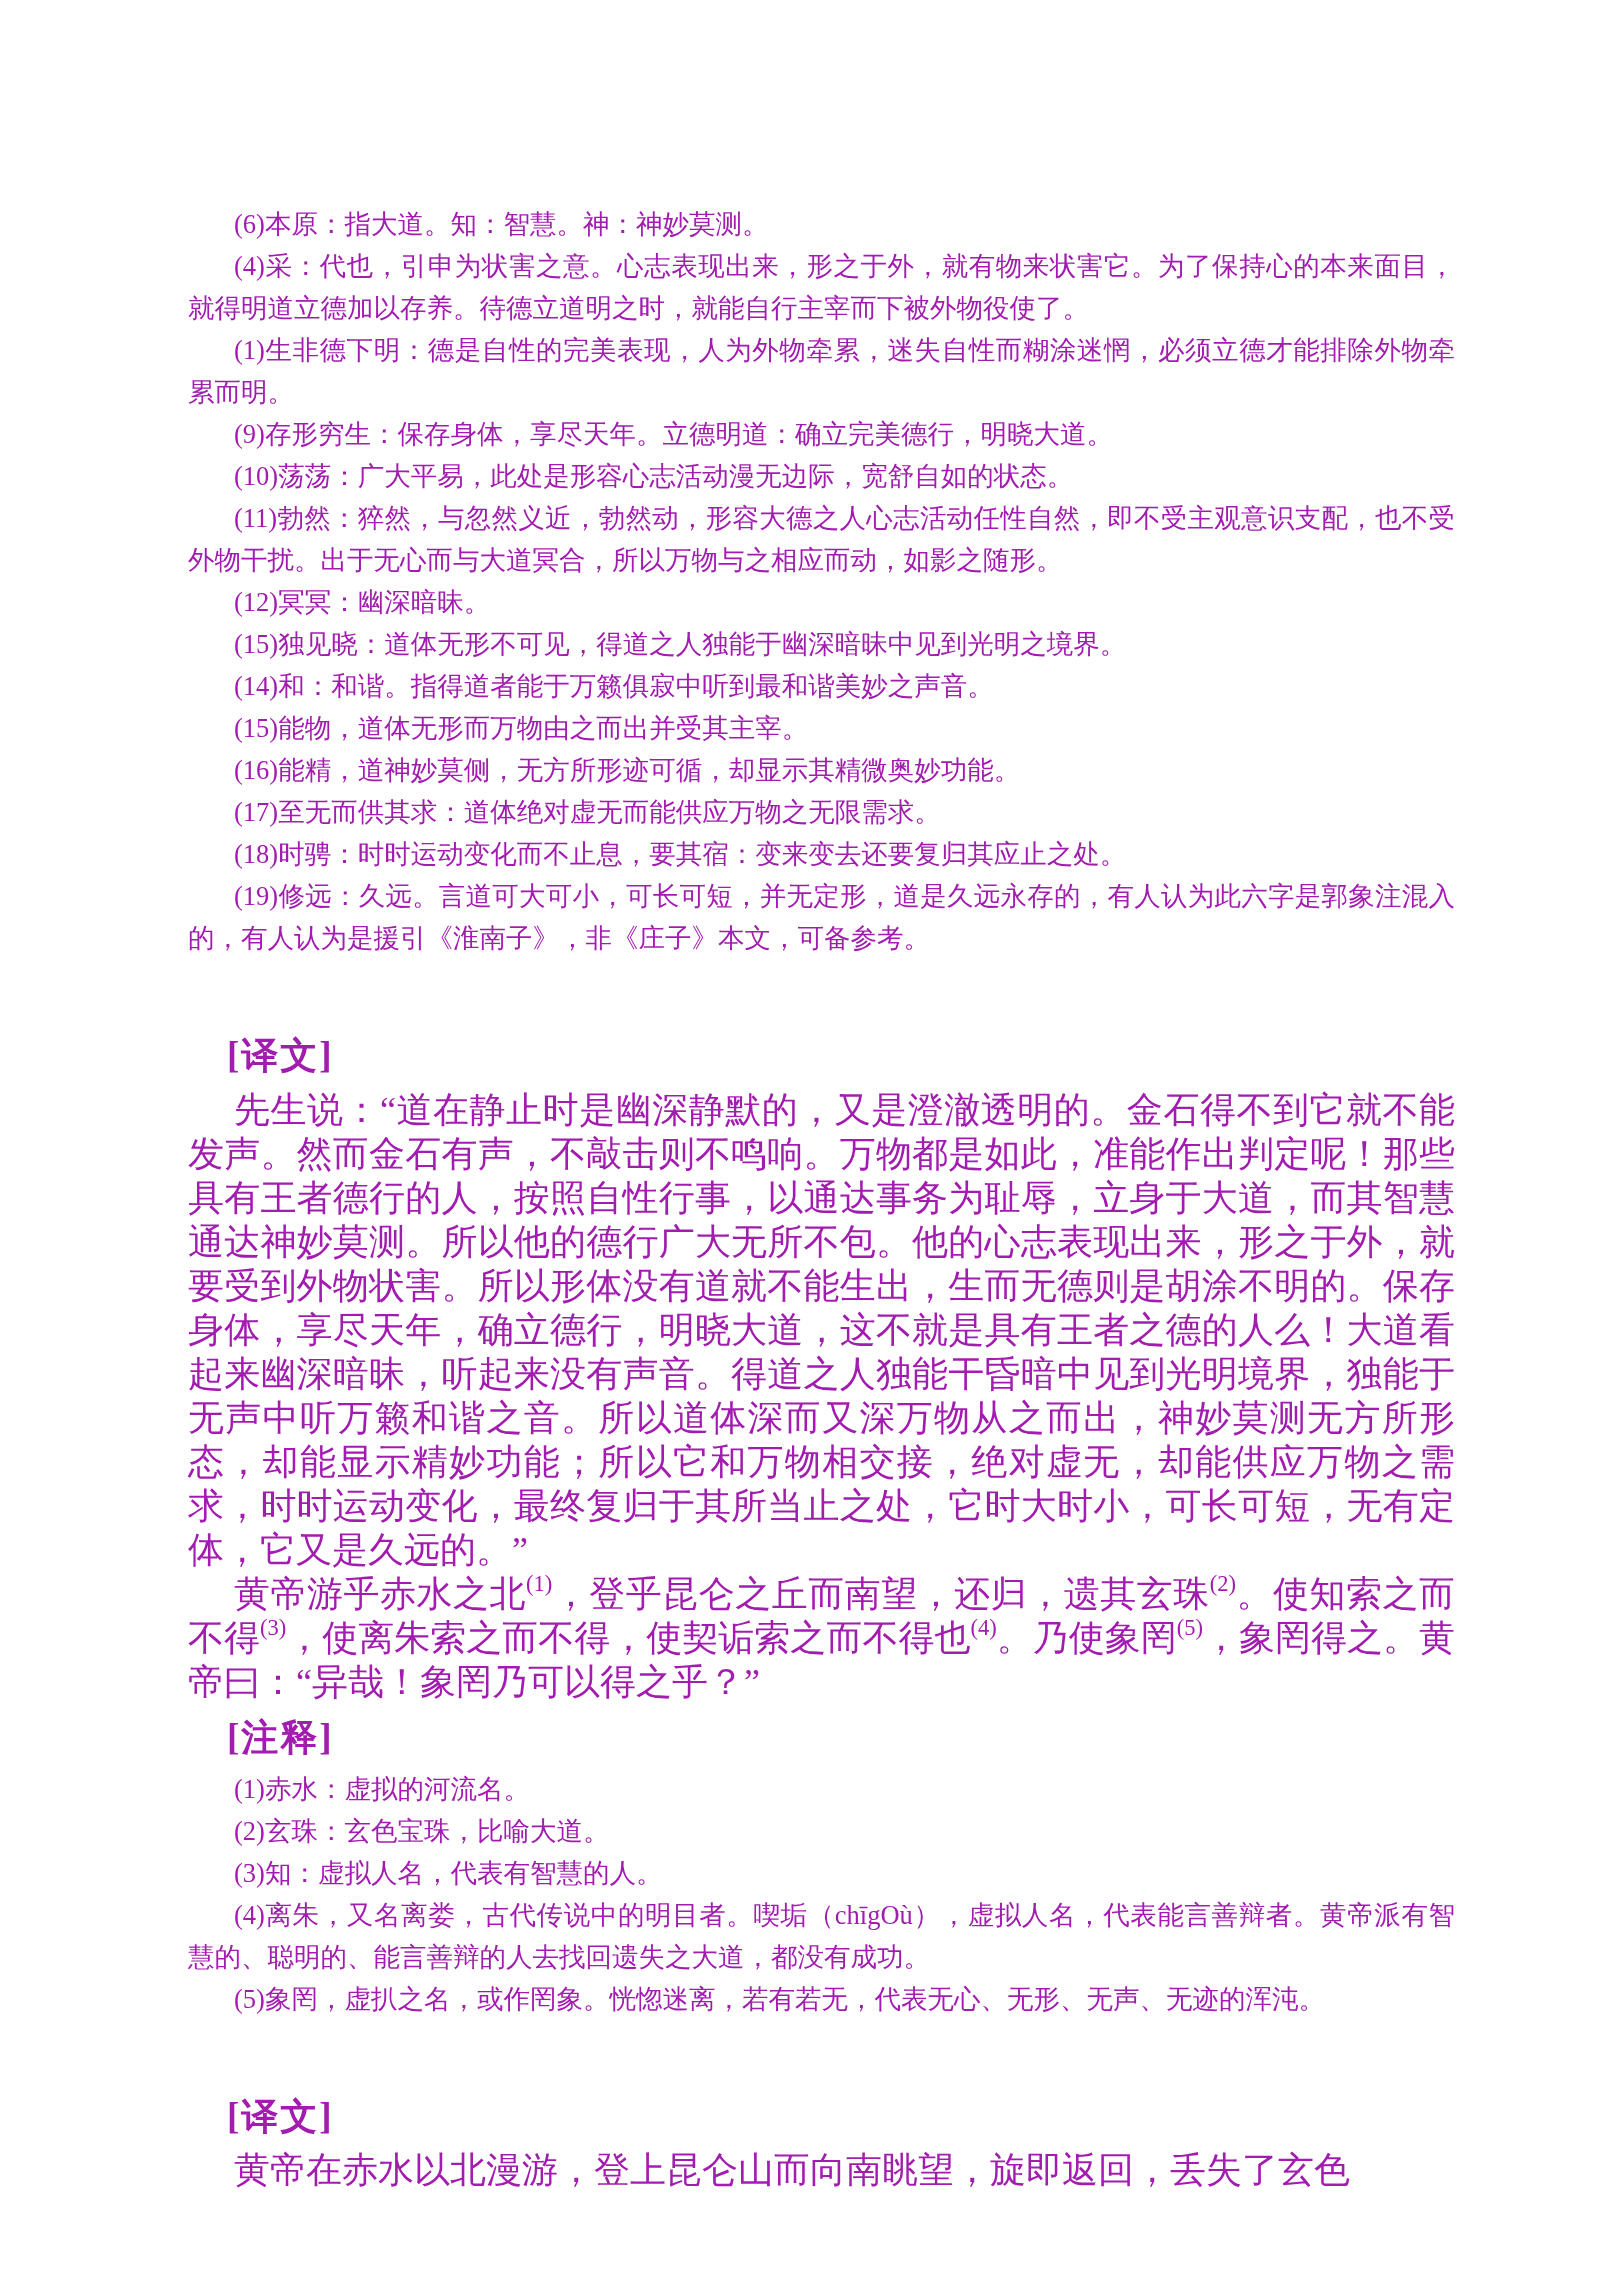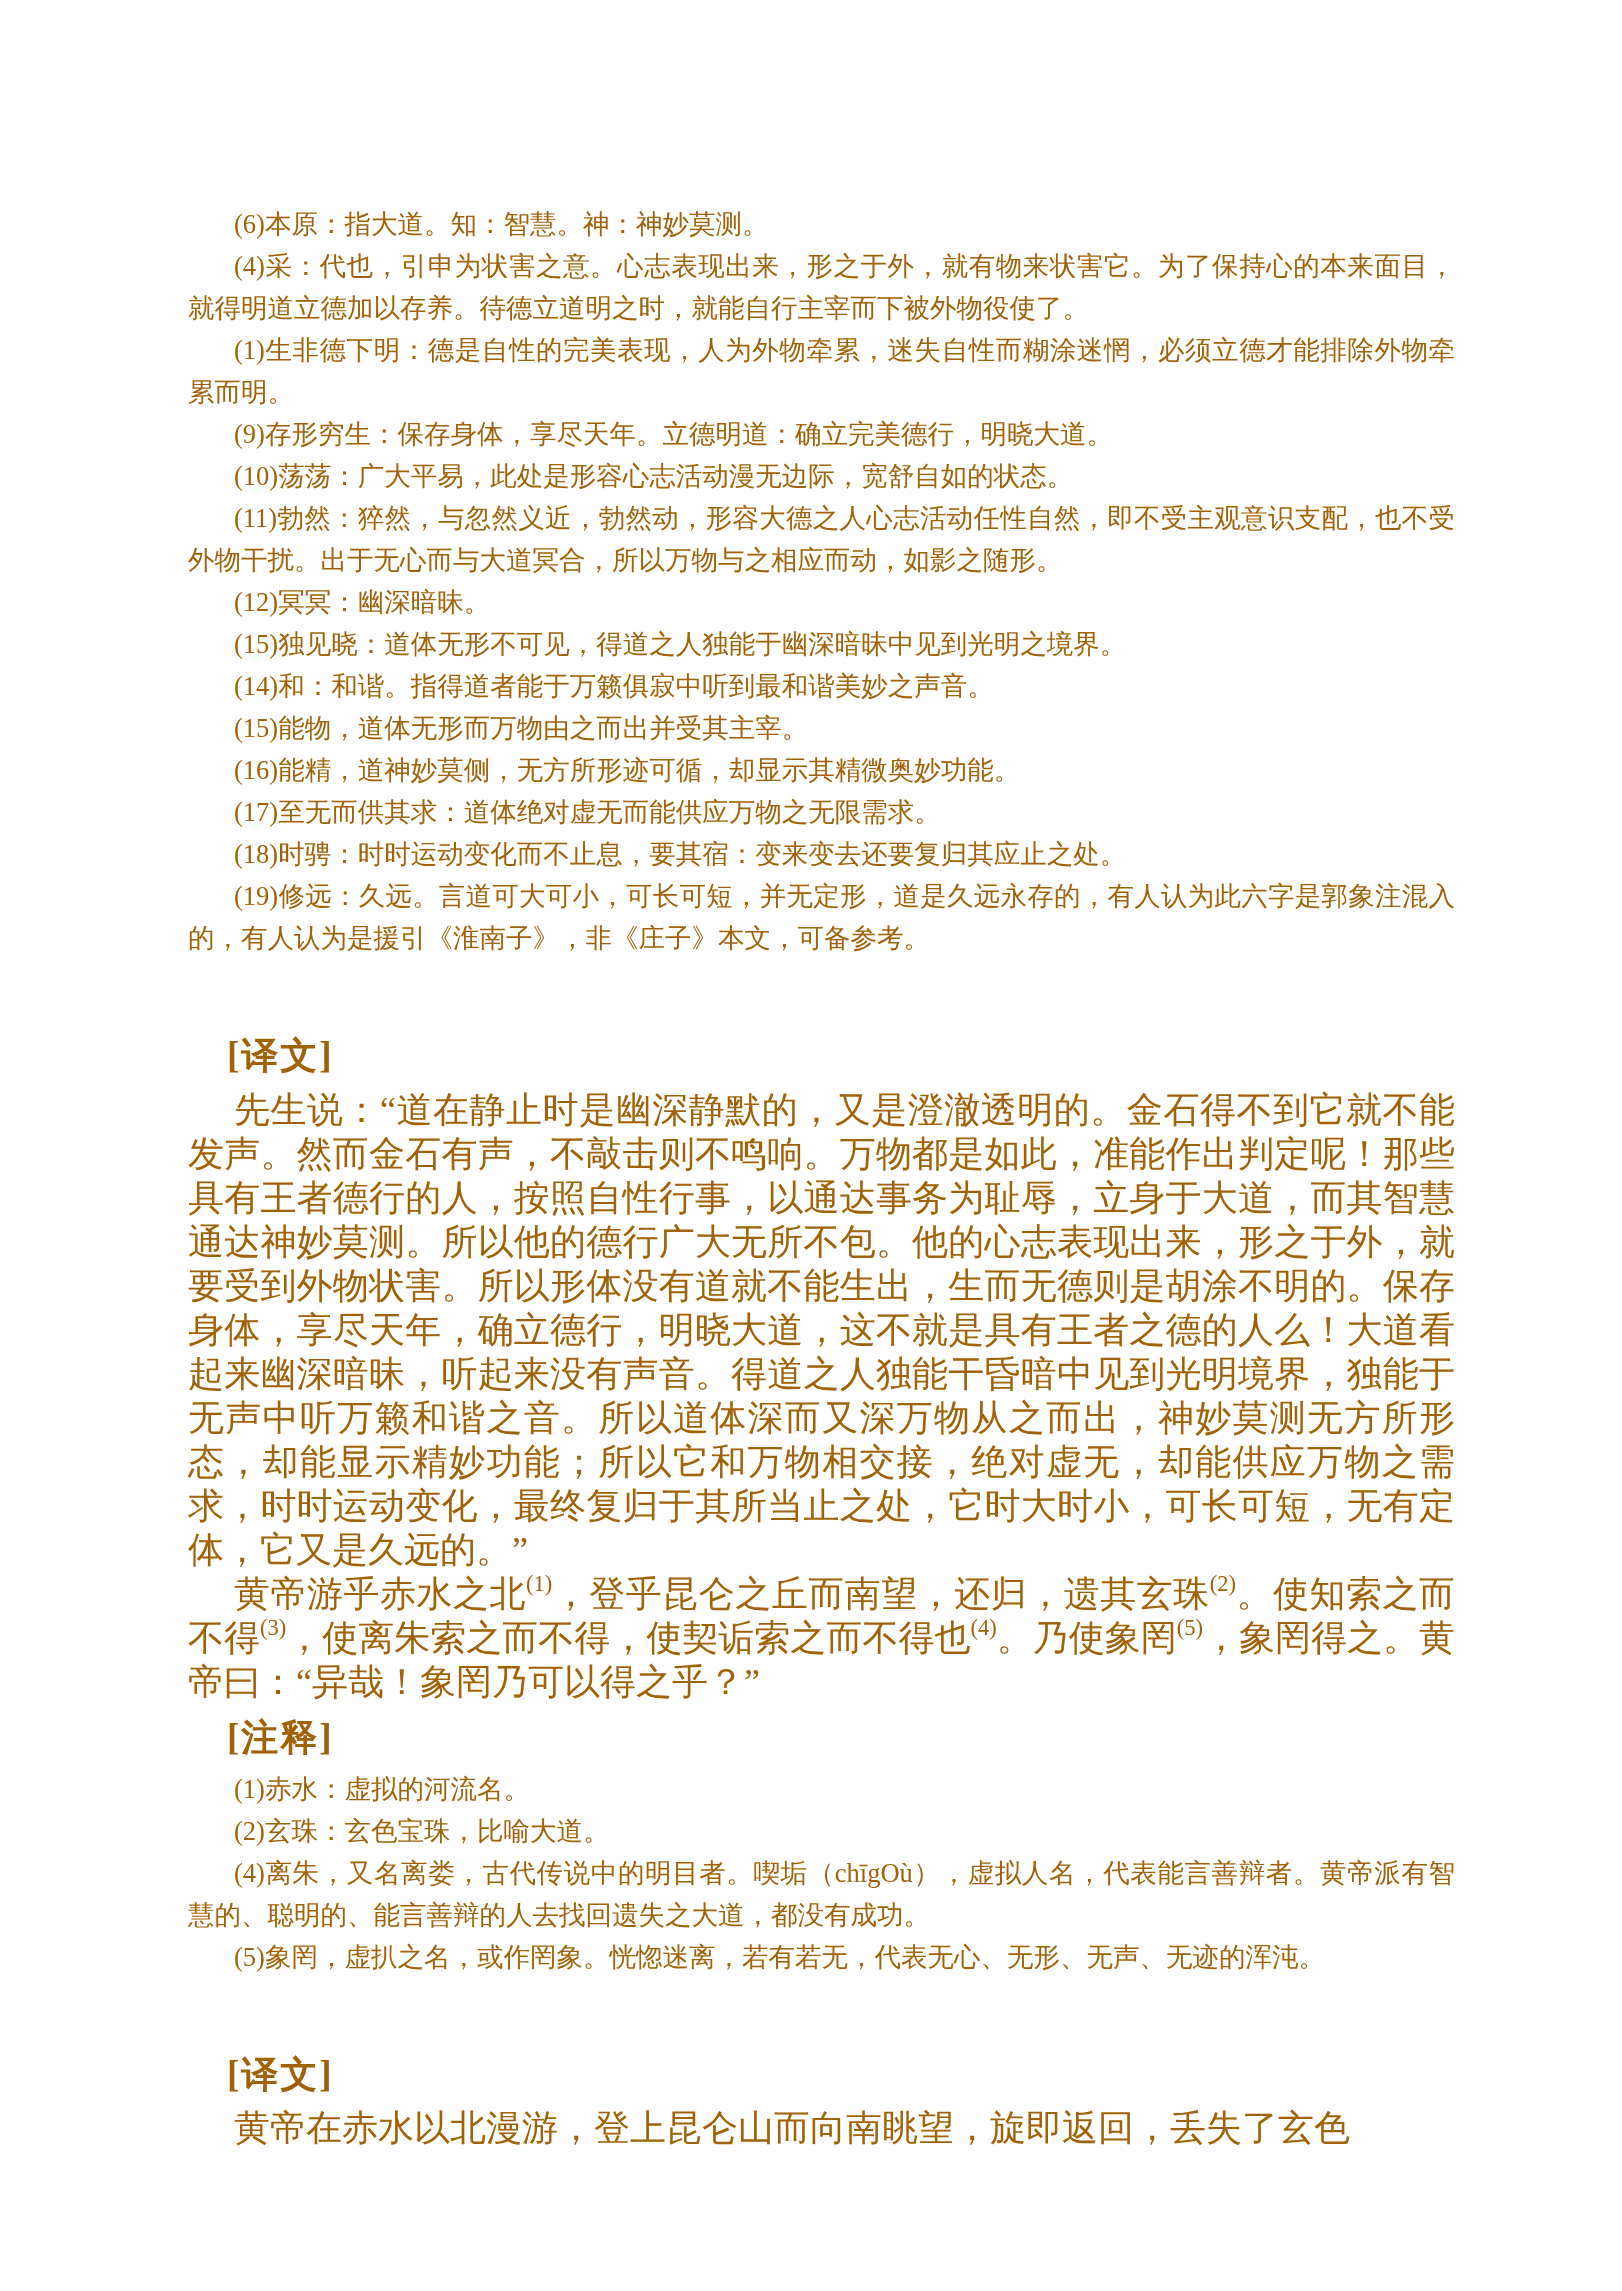--- a/index.html
+++ b/index.html
@@ -1,20 +1,20 @@
 <!DOCTYPE html>
 <html lang="zh"><head>
 <meta charset="utf-8">
 <style>
   html, body { margin: 0; padding: 0; background: #ffffff; }
   .page {
     width: 1622px;
     height: 2292px;
     background: #ffffff;
-    color: #a16207;
+    color: #a21caf;
     font-family: "Liberation Serif", "DejaVu Serif", serif;
     box-sizing: border-box;
     padding: 203px 167px 0 188px;
     overflow: hidden;
   }
   p { margin: 0; }
   .note {
     font-size: 26.5px;
     line-height: 42px;
     text-align: justify;
@@ -71,20 +71,21 @@
 
   <p class="big">
     <span>黄帝游乎赤水之北</span><sup>(1)</sup><span>，登乎昆仑之丘而南望，还归，遗其玄珠</span><sup>(2)</sup><span>。使知索之而不得</span><sup>(3)</sup><span>，使离朱索之而不得，使契诟索之而不得也</span><sup>(4)</sup><span>。乃使象罔</span><sup>(5)</sup><span>，象罔得之。黄帝曰：“异哉！象罔乃可以得之乎？”</span>
   </p>
 
   <div class="heading tight-top">[注释]</div>
 
   <div>
     <p class="note">(1)赤水：虚拟的河流名。</p>
     <p class="note">(2)玄珠：玄色宝珠，比喻大道。</p>
+    <p class="note">(3)知：虚拟人名，代表有智慧的人。</p>
     <p class="note">(4)离朱，又名离娄，古代传说中的明目者。喫垢（chīgOù），虚拟人名，代表能言善辩者。黄帝派有智慧的、聪明的、能言善辩的人去找回遗失之大道，都没有成功。</p>
     <p class="note">(5)象罔，虚扒之名，或作罔象。恍惚迷离，若有若无，代表无心、无形、无声、无迹的浑沌。</p>
   </div>
 
   <div class="heading sp-top">[译文]</div>
 
   <p class="big">黄帝在赤水以北漫游，登上昆仑山而向南眺望，旋即返回，丢失了玄色</p>
 
 </div>
 

